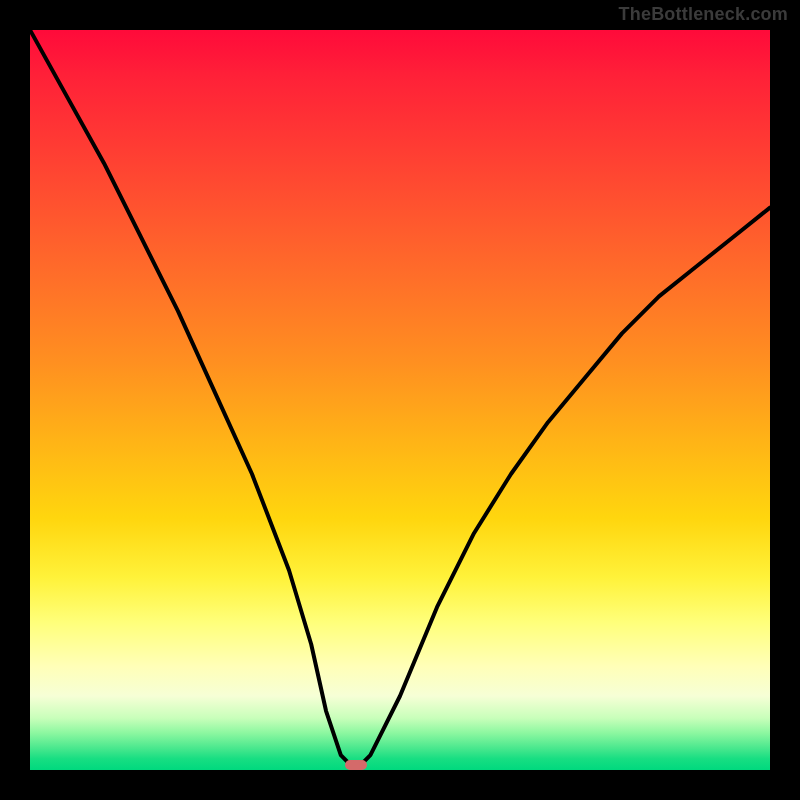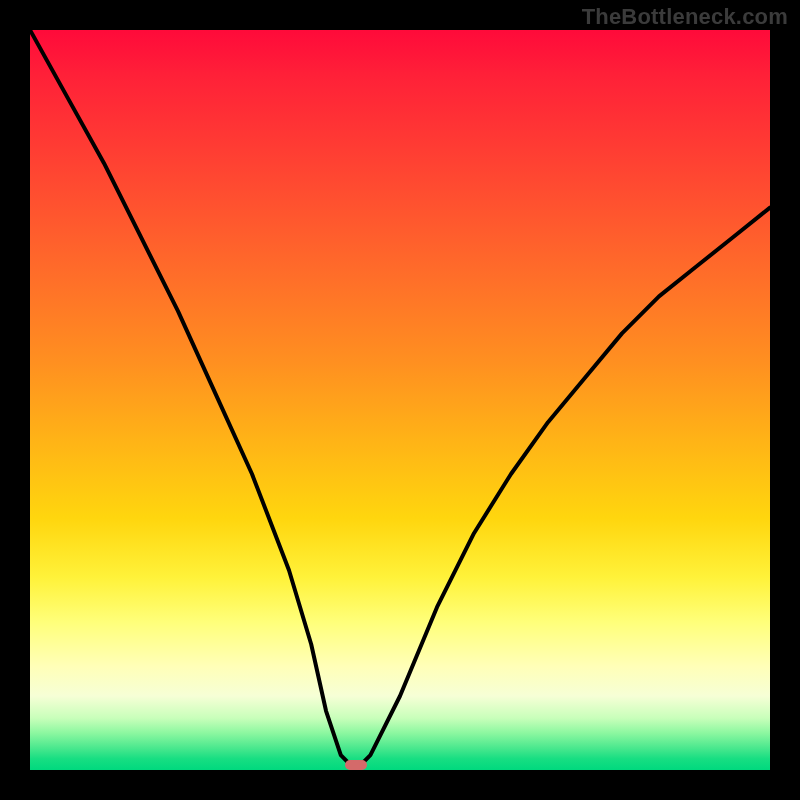--- a/index.html
+++ b/index.html
@@ -15,21 +15,21 @@
     position: relative;
     width: 800px;
     height: 800px;
     background: #000;
   }
   .watermark {
     position: absolute;
     top: 4px;
     right: 12px;
     color: #3b3b3b;
-    font-size: 22px;
+    font-size: 18px;
     font-weight: 600;
     letter-spacing: 0.2px;
     user-select: none;
     margin-left: 21px;
   }
   .plot-area {
     position: absolute;
     left: 30px;
     top: 30px;
     width: 740px;

